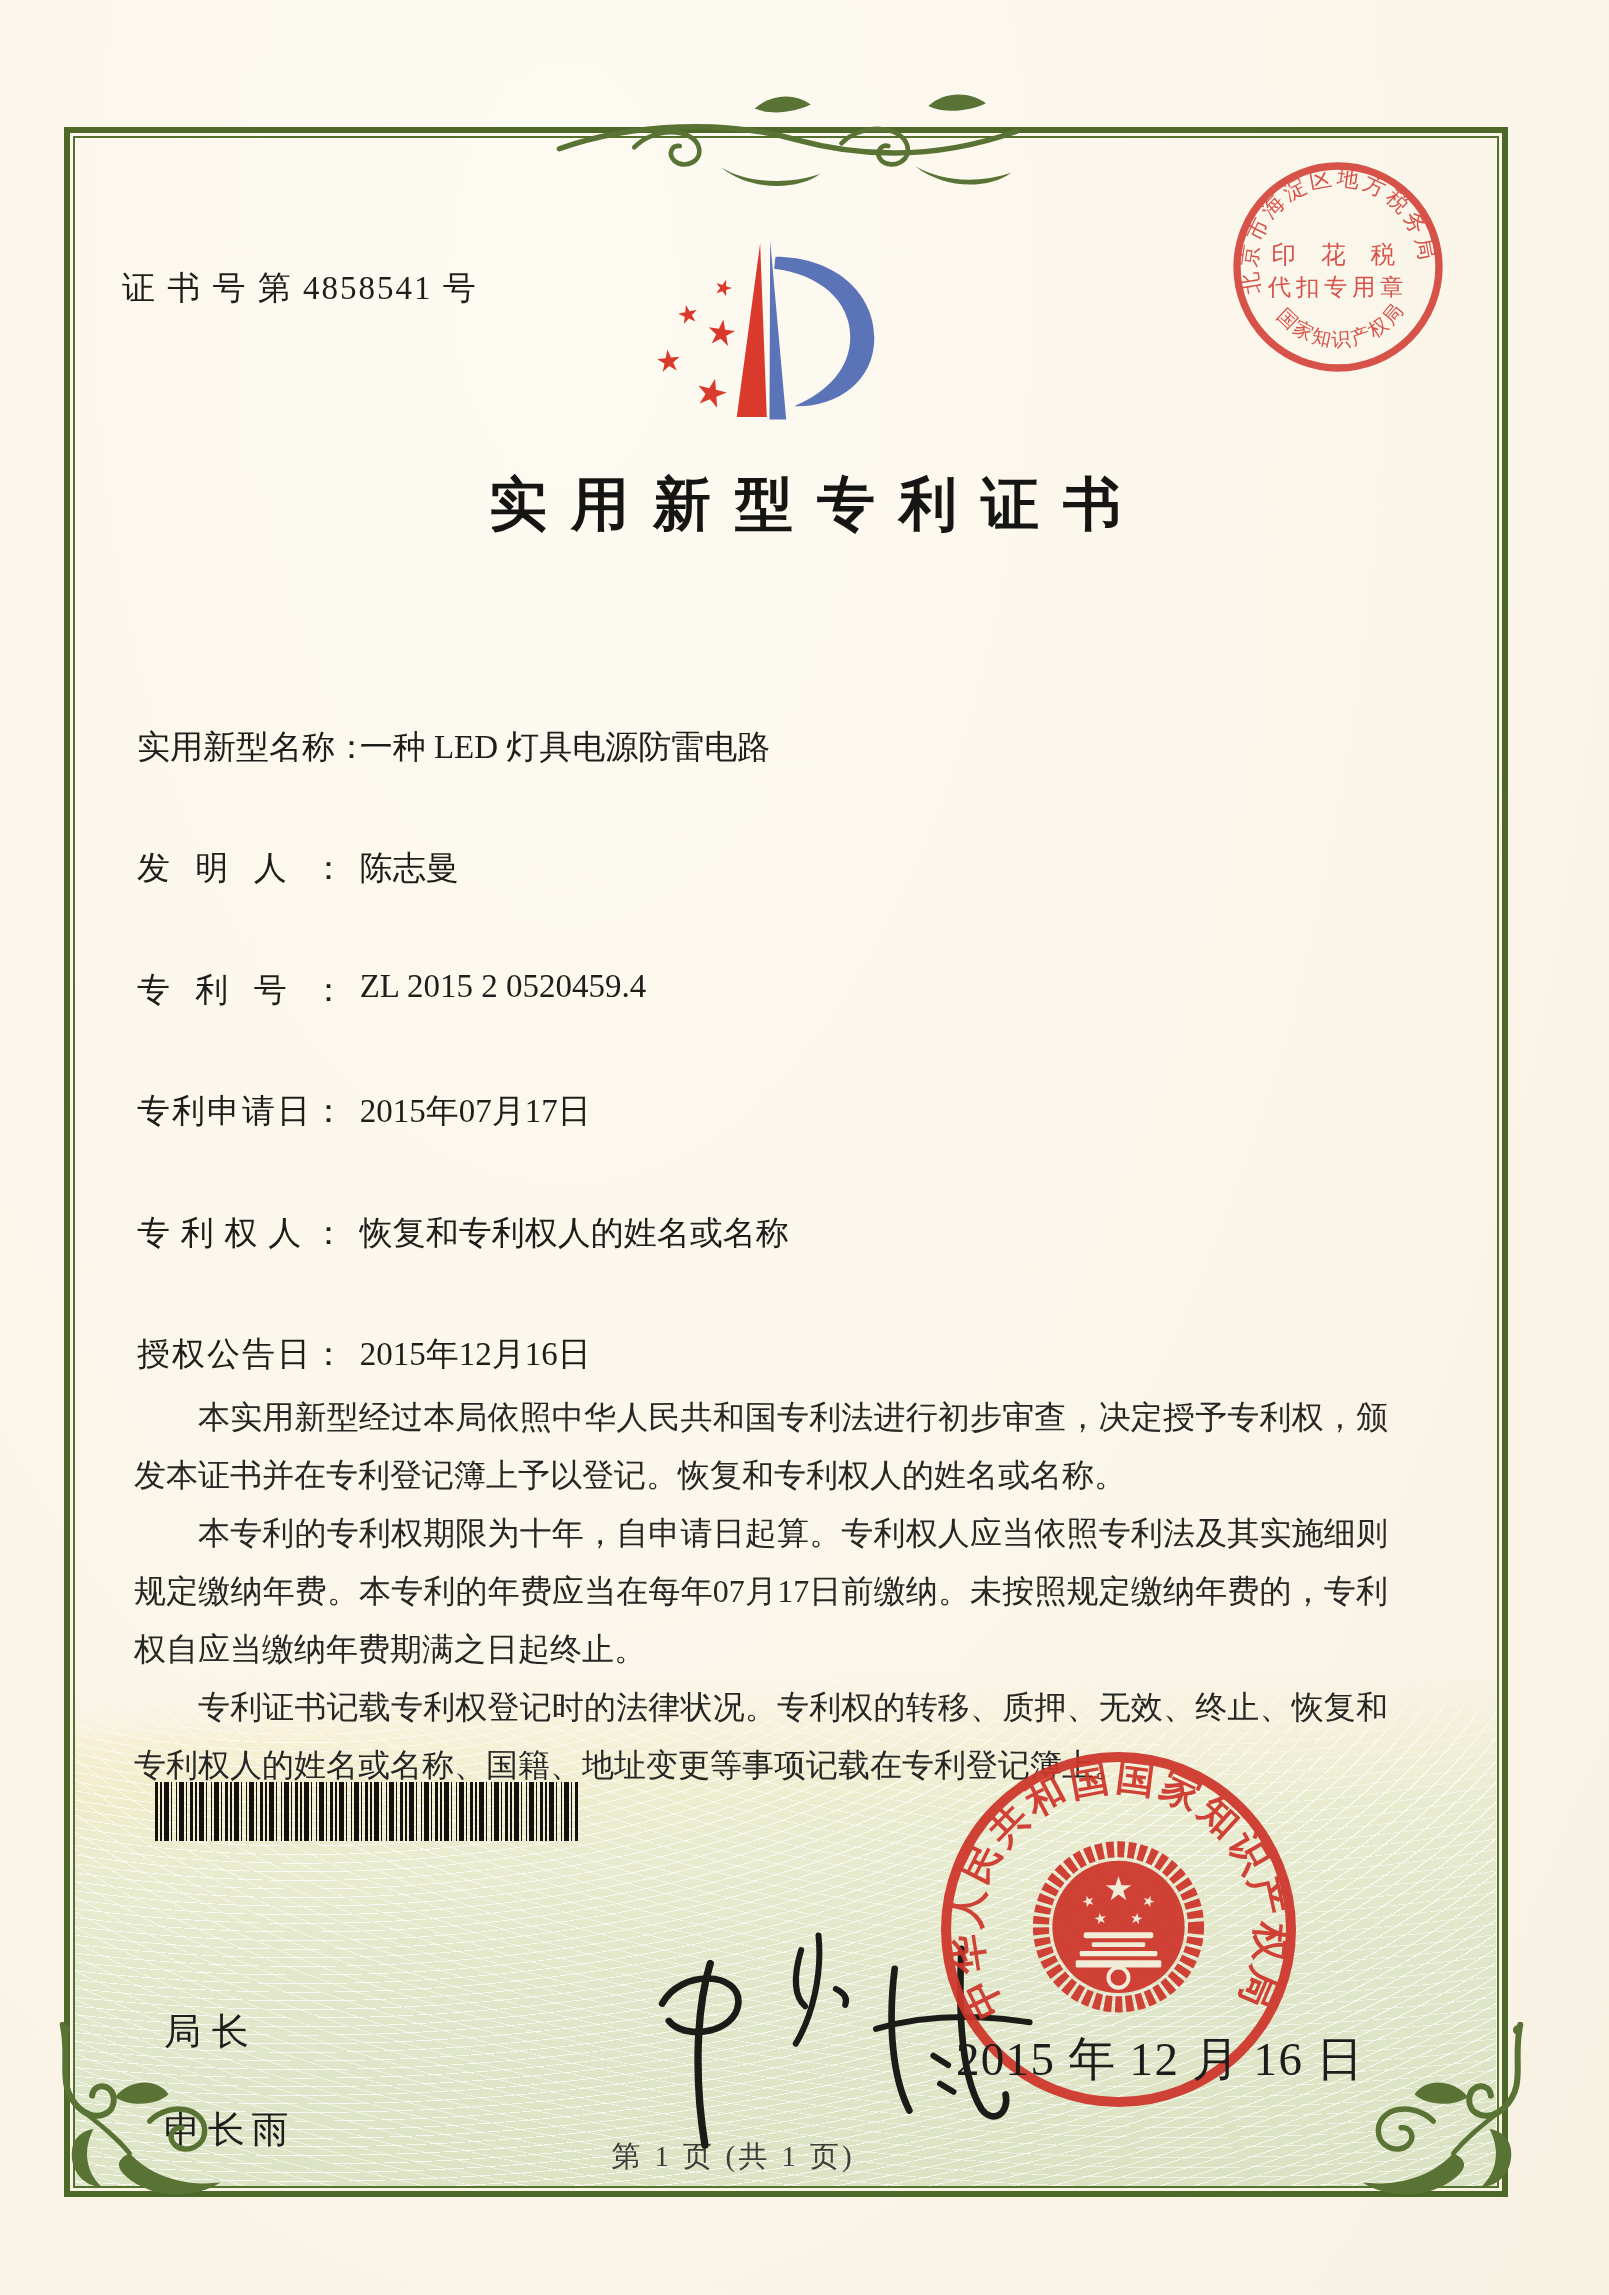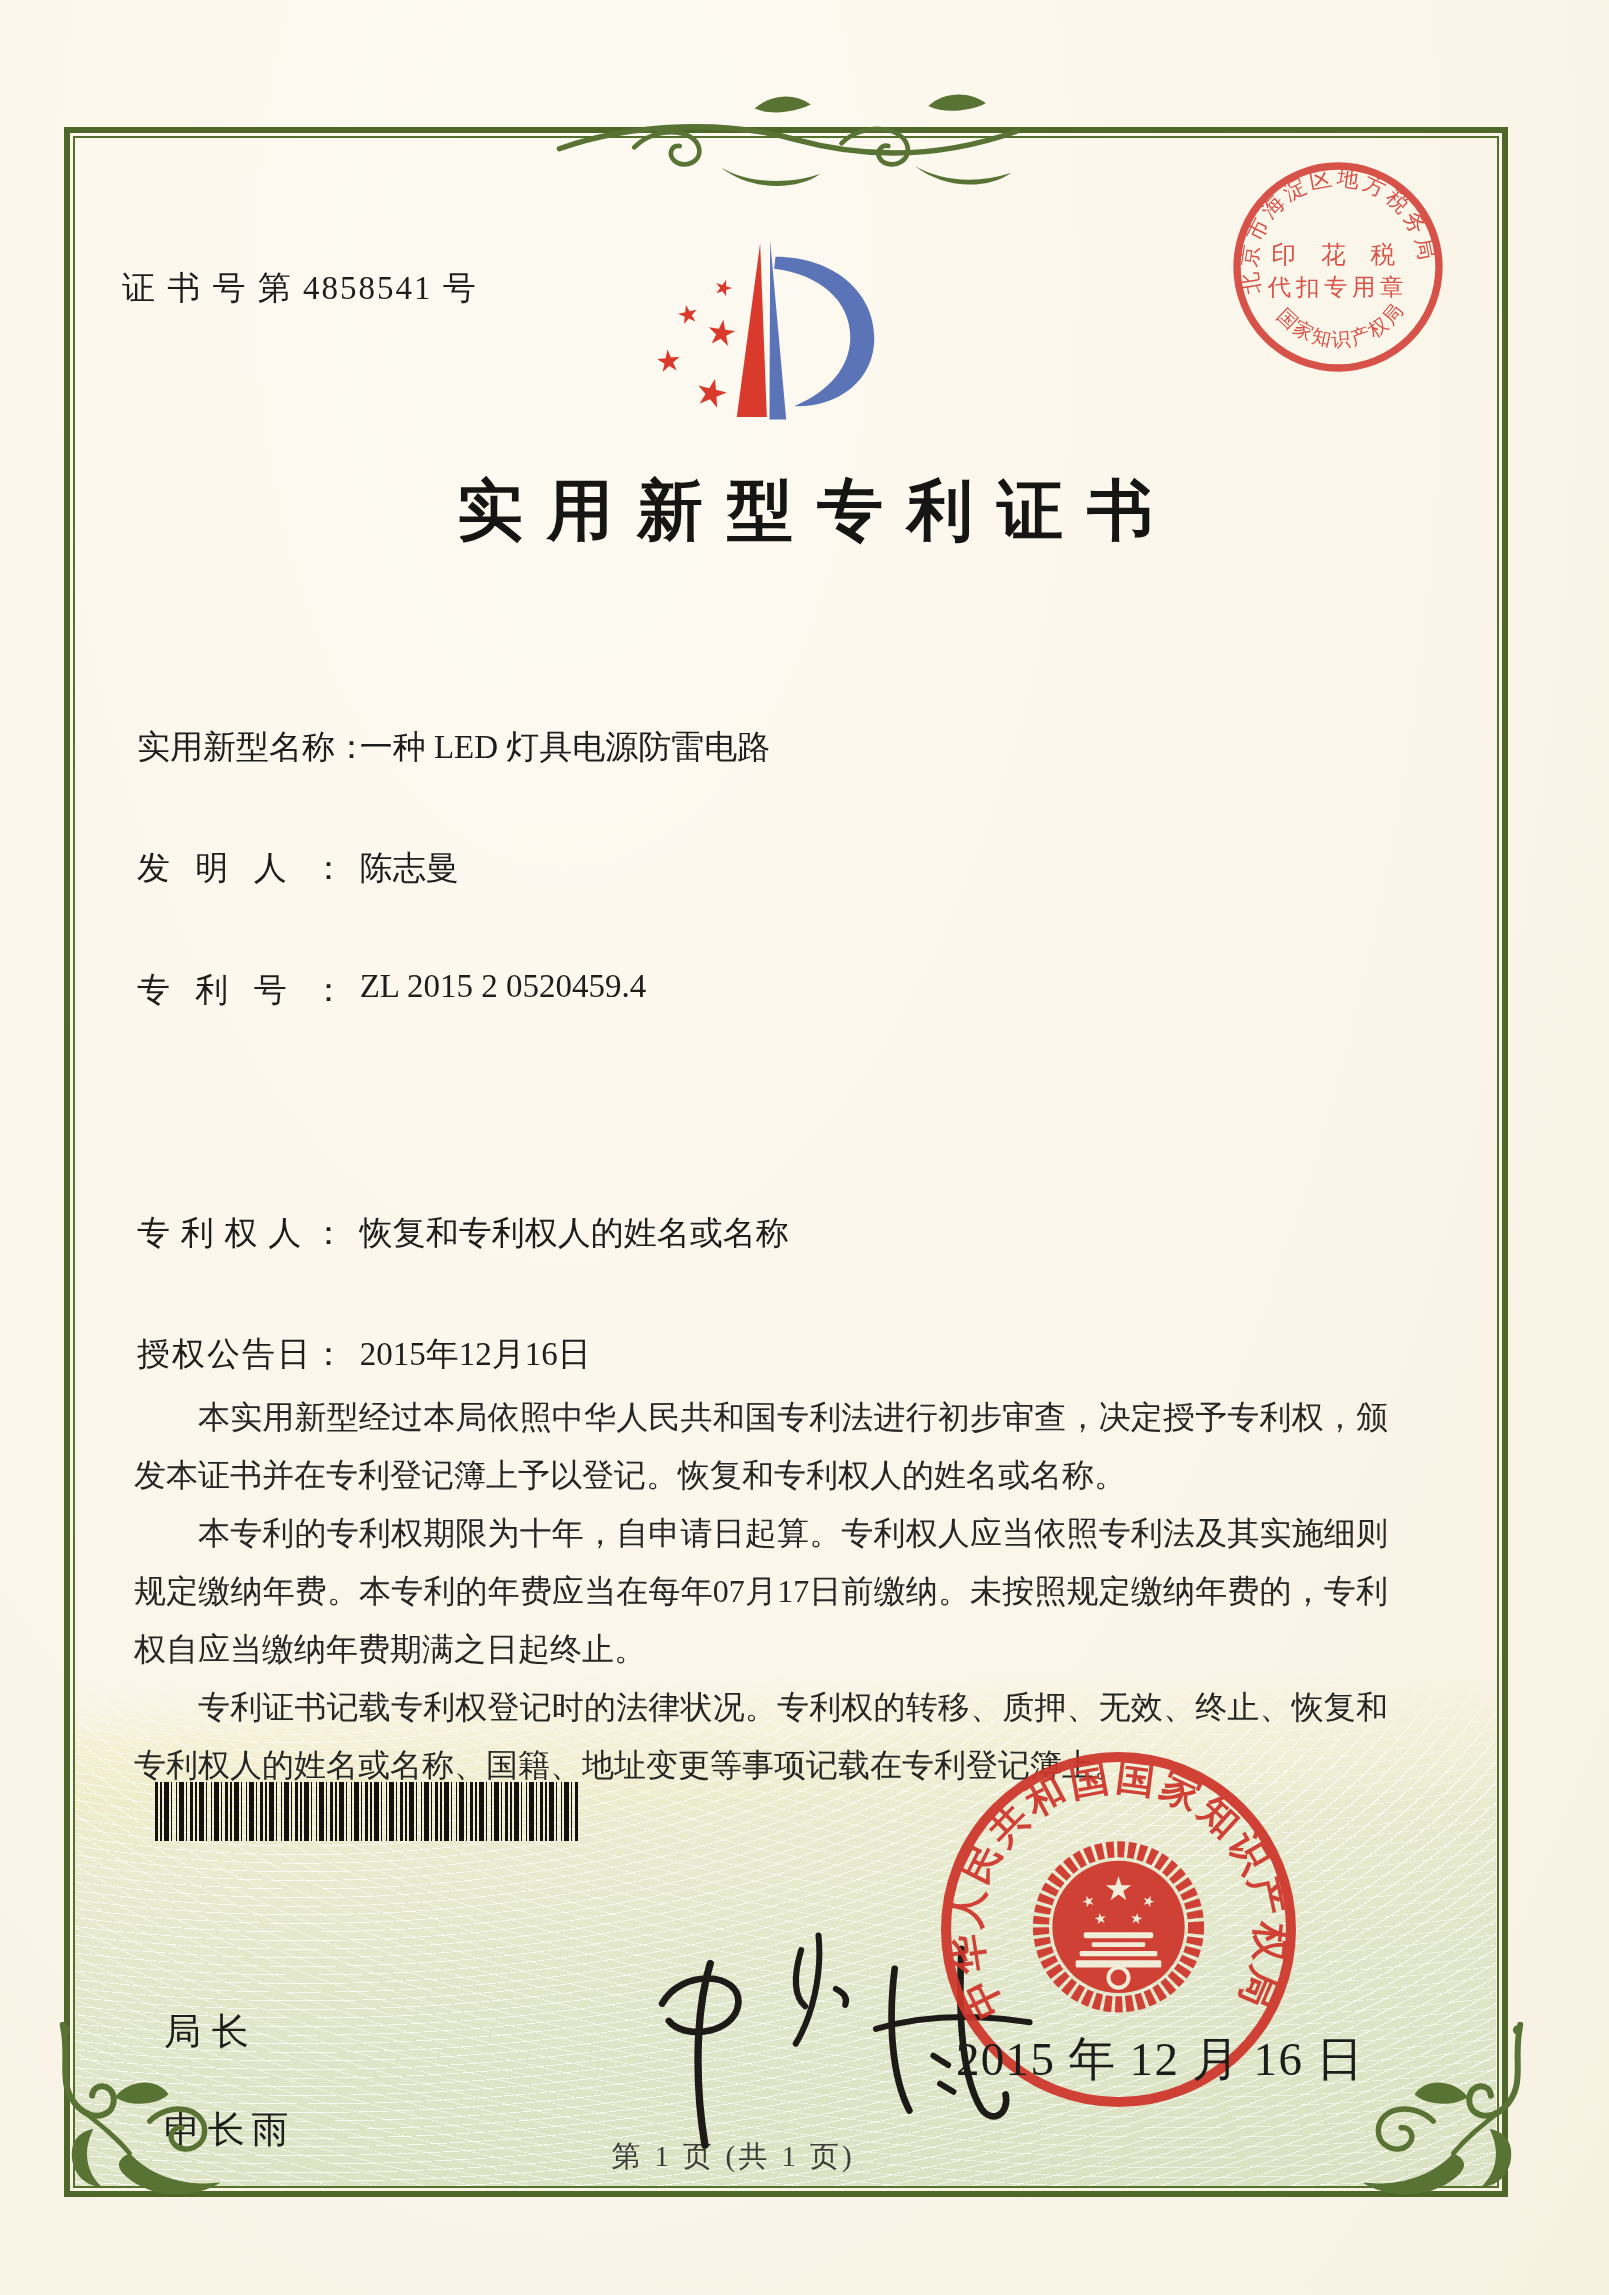--- a/index.html
+++ b/index.html
@@ -28,21 +28,21 @@
       repeating-radial-gradient(601px 287px at 16% -154px, rgba(255,255,255,.75) 0 1.7px, rgba(255,255,255,0) 1.7px 18px),
       repeating-radial-gradient(768px 361px at 78% -220px, rgba(255,255,255,.55) 0 1.7px, rgba(255,255,255,0) 1.7px 21.4px),
       linear-gradient(176deg, rgba(243,238,205,0) 0%, rgba(242,235,195,.92) 12%, #eaecd0 32%, #e0e6c9 62%, #dbe2c3 100%);
     -webkit-mask-image:linear-gradient(180deg, rgba(0,0,0,0) 0, #000 127px);
             mask-image:linear-gradient(180deg, rgba(0,0,0,0) 0, #000 127px);
   }
   
   .cert-no{position:absolute;left:122px;top:266px;font-size:33px;letter-spacing:2px;}
   .title{
     position:absolute;left:0;top:466px;width:100%;text-align:center;
-    font-size:66px;font-weight:bold;letter-spacing:24px;text-indent:24px;color:#151513;
+    font-size:58px;font-weight:bold;letter-spacing:24px;text-indent:24px;color:#151513;
   }
   .field{position:absolute;left:137px;font-size:33px;white-space:nowrap;}
   .field .flabel{
     display:inline-block;width:208px;text-align:justify;text-align-last:justify;
     vertical-align:top;
   }
   .field .fvalue{margin-left:14.7px;}
   .f0{top:725px}.f1{top:846px}.f2{top:968px}.f3{top:1089px}.f4{top:1211px}.f5{top:1332px}
   .paras{
     position:absolute;left:134px;top:1388px;width:1254px;
@@ -160,20 +160,23 @@
 
   <div class="field f0">
     <span class="flabel">实用新型名称：</span><span class="fvalue">一种 LED 灯具电源防雷电路</span>
   </div>
   <div class="field f1">
     <span class="flabel">发明人：</span><span class="fvalue">陈志曼</span>
   </div>
   <div class="field f2">
     <span class="flabel">专利号：</span><span class="fvalue">ZL 2015 2 0520459.4</span>
   </div>
+  <div class="field f3">
+    <span class="flabel">专利申请日：</span><span class="fvalue">2015年07月17日</span>
+  </div>
   <div class="field f4">
     <span class="flabel">专利权人：</span><span class="fvalue">恢复和专利权人的姓名或名称</span>
   </div>
   <div class="field f5">
     <span class="flabel">授权公告日：</span><span class="fvalue">2015年12月16日</span>
   </div>
 
   <div class="paras">
     <p>本实用新型经过本局依照中华人民共和国专利法进行初步审查，决定授予专利权，颁发本证书并在专利登记簿上予以登记。恢复和专利权人的姓名或名称。</p>
     <p>本专利的专利权期限为十年，自申请日起算。专利权人应当依照专利法及其实施细则规定缴纳年费。本专利的年费应当在每年07月17日前缴纳。未按照规定缴纳年费的，专利权自应当缴纳年费期满之日起终止。</p>

